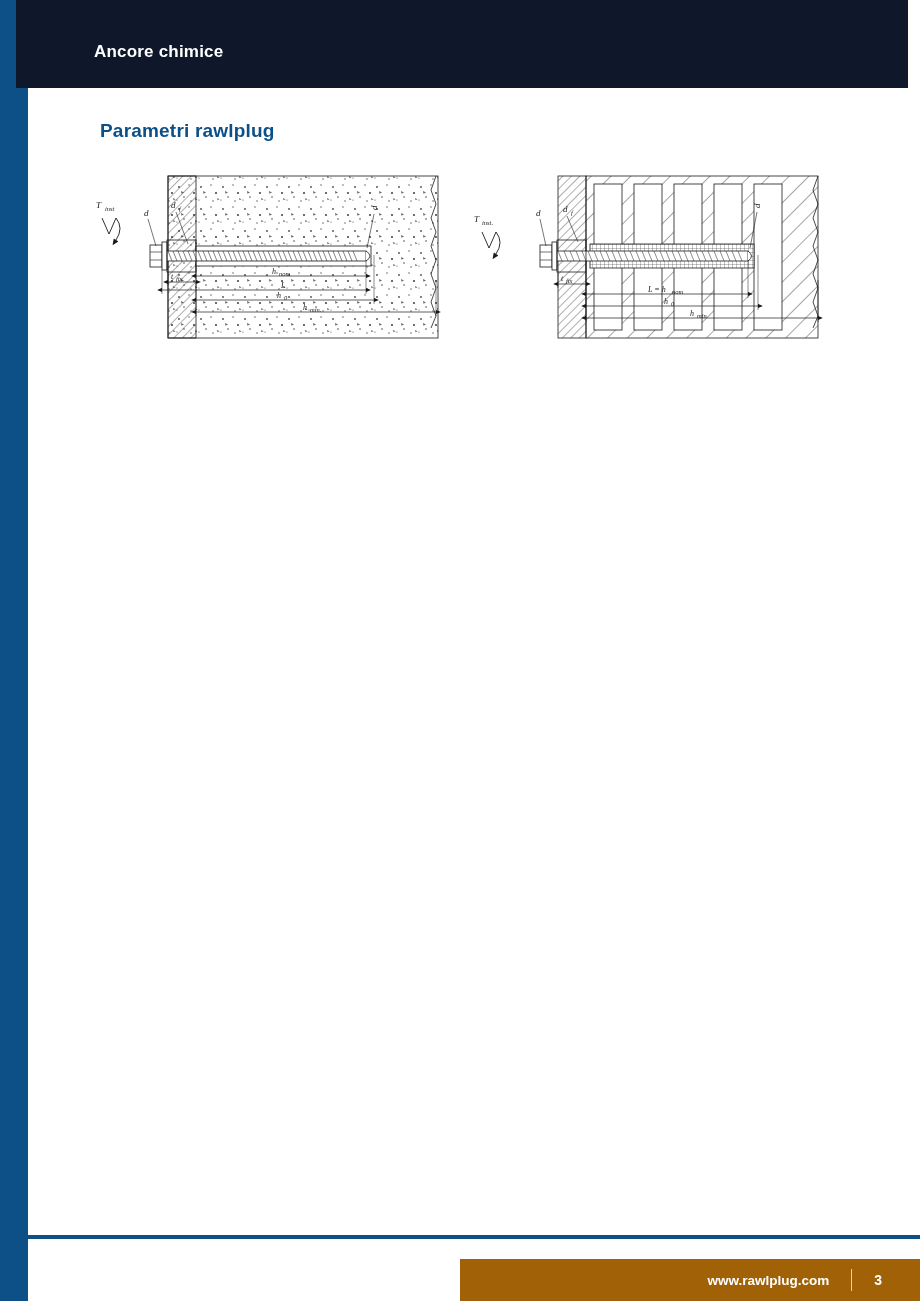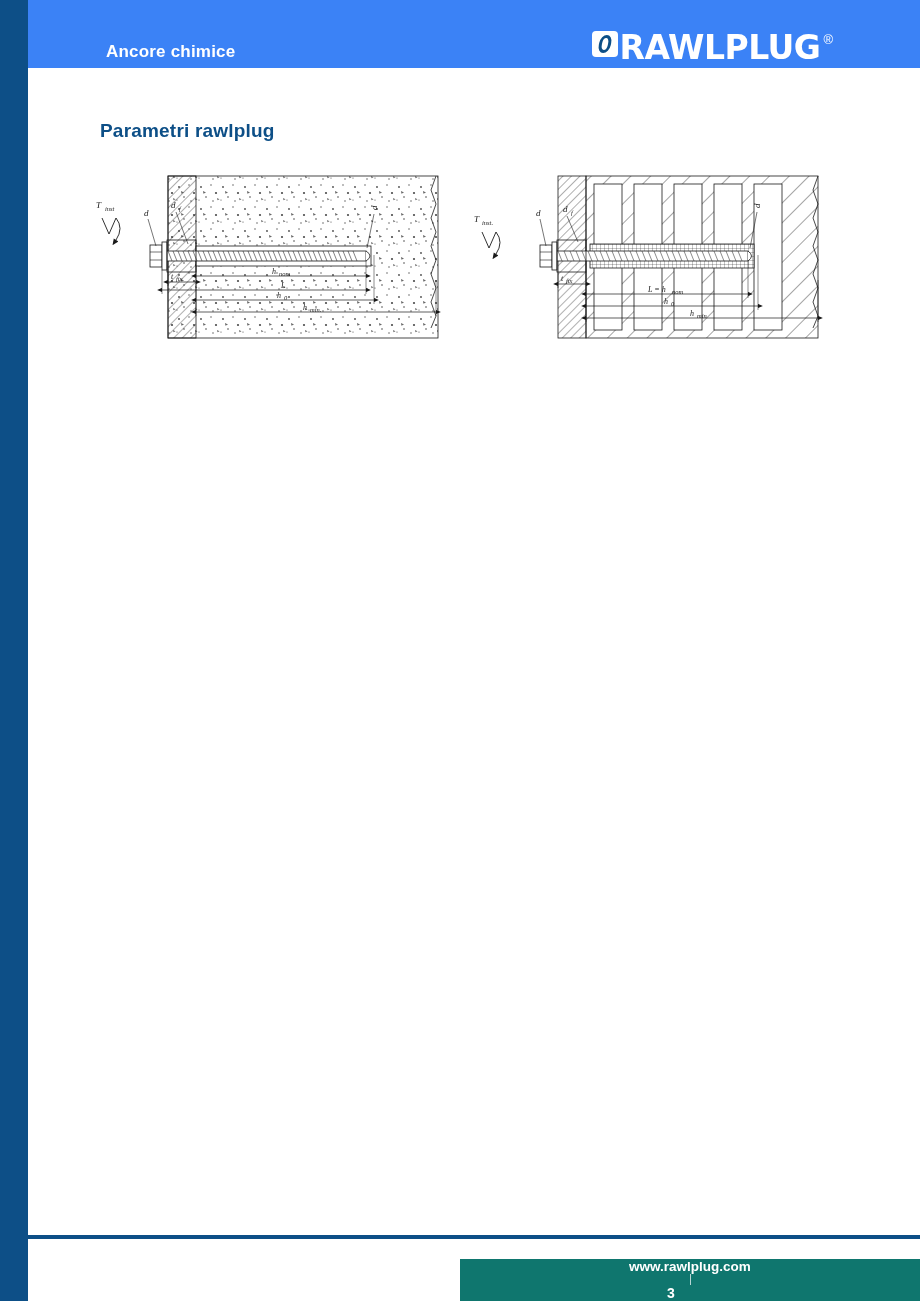--- a/index.html
+++ b/index.html
@@ -21,25 +21,25 @@
     left: 0;
     top: 0;
     width: 28px;
     height: 1301px;
     background: #0d4f87;
   }
 
   
   .header {
     position: absolute;
-    left: 28px;
+    left: 16px;
     top: 0;
     width: 892px;
-    height: 68px;
-    background: #3b82f6;
+    height: 88px;
+    background: #0f172a;
   }
   .header-title {
     position: absolute;
     left: 78px;
     top: 42px;
     color: #ffffff;
     font-size: 17px;
     font-weight: bold;
     letter-spacing: 0.2px;
   }
@@ -130,25 +130,24 @@
     width: 892px;
     height: 4px;
     background: #0d4f87;
   }
   .footer-block {
     position: absolute;
     right: 0;
     bottom: 0;
     width: 460px;
     height: 42px;
-    background: #0f766e;
+    background: #a16207;
     display: flex;
     align-items: center;
     justify-content: flex-end;
-    flex-direction: column;
   }
   .footer-url {
     color: #ffffff;
     font-size: 13.5px;
     font-weight: bold;
   }
   .footer-sep {
     width: 1px;
     height: 22px;
     background: #ffffff;
@@ -170,25 +169,20 @@
   .lbl-sub { font-size: 6.5px; font-style: italic; }
   .lbl-small { font-size: 8px; font-style: italic; }
 </style>
 </head>
 <body>
 
 <div class="left-spine"></div>
 
 <div class="header">
   <div class="header-title">Ancore chimice</div>
-  <div class="logo">
-    <span class="logo-badge"></span>
-    <span class="logo-wordmark">RAWLPLUG</span>
-    <span class="logo-reg">®</span>
-  </div>
 </div>
 
 <div class="page-title">Parametri rawlplug</div>
 
 <div class="figures">
 
   <div class="figure left">
     <svg width="380" height="200" viewBox="0 0 380 200">
       <defs>
         <pattern id="hatch45" width="6" height="6" patternUnits="userSpaceOnUse" patternTransform="rotate(45)">

